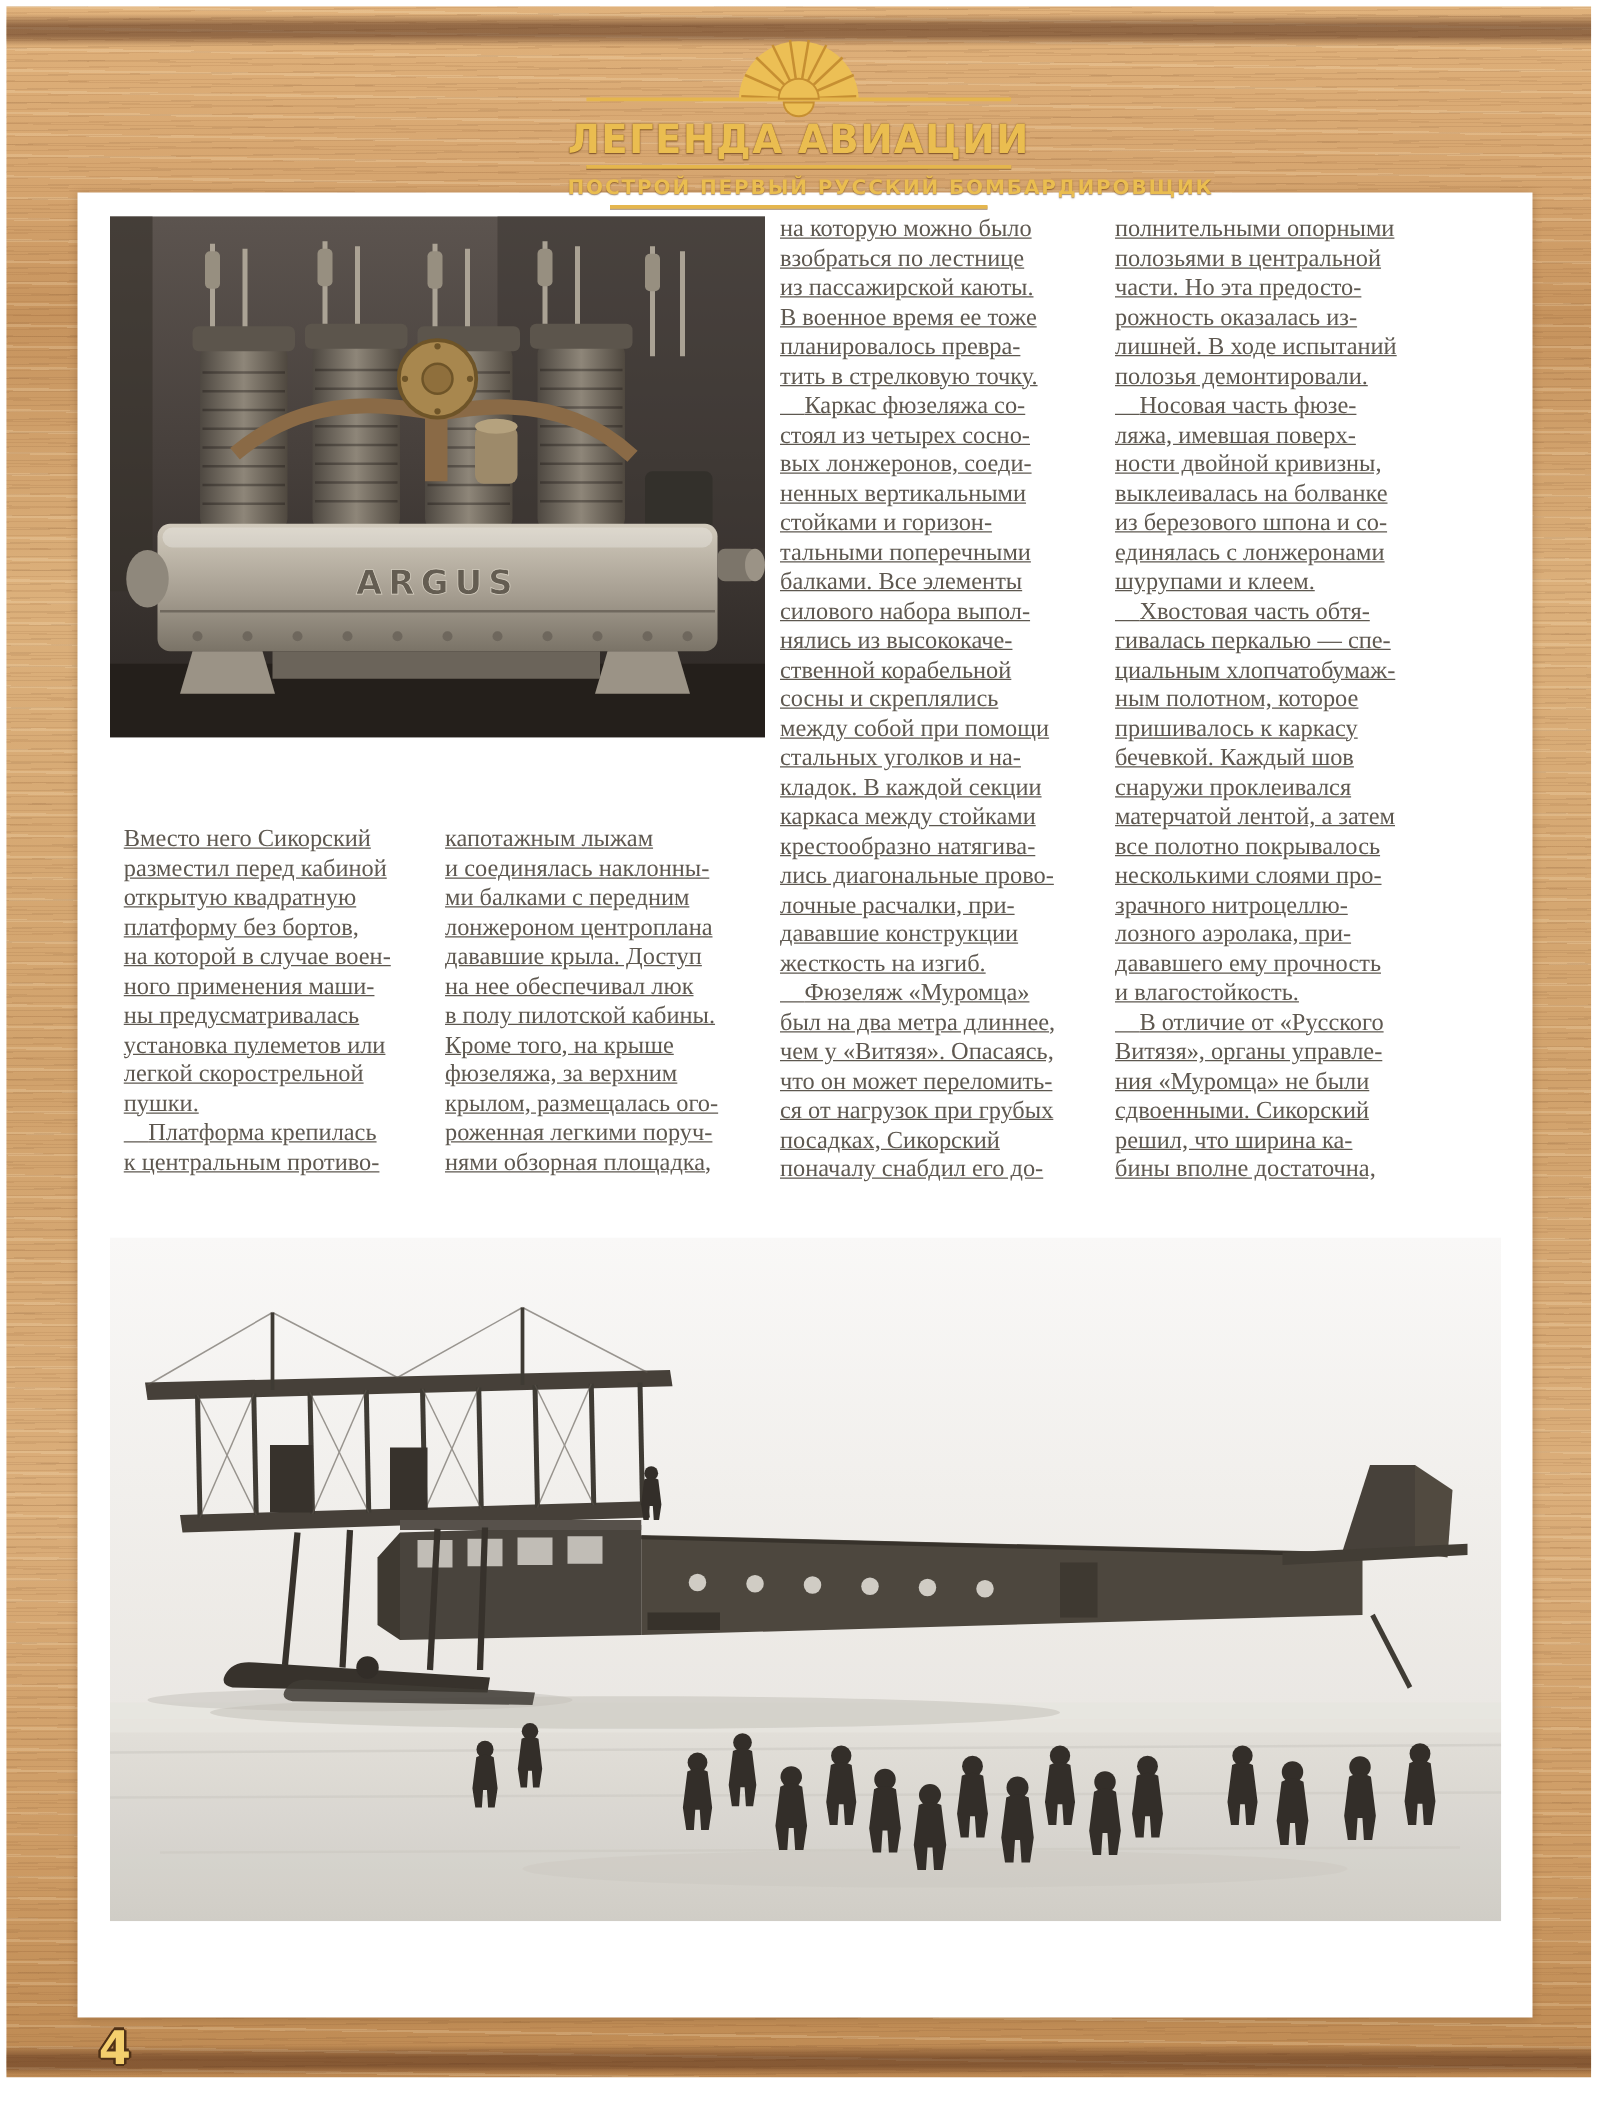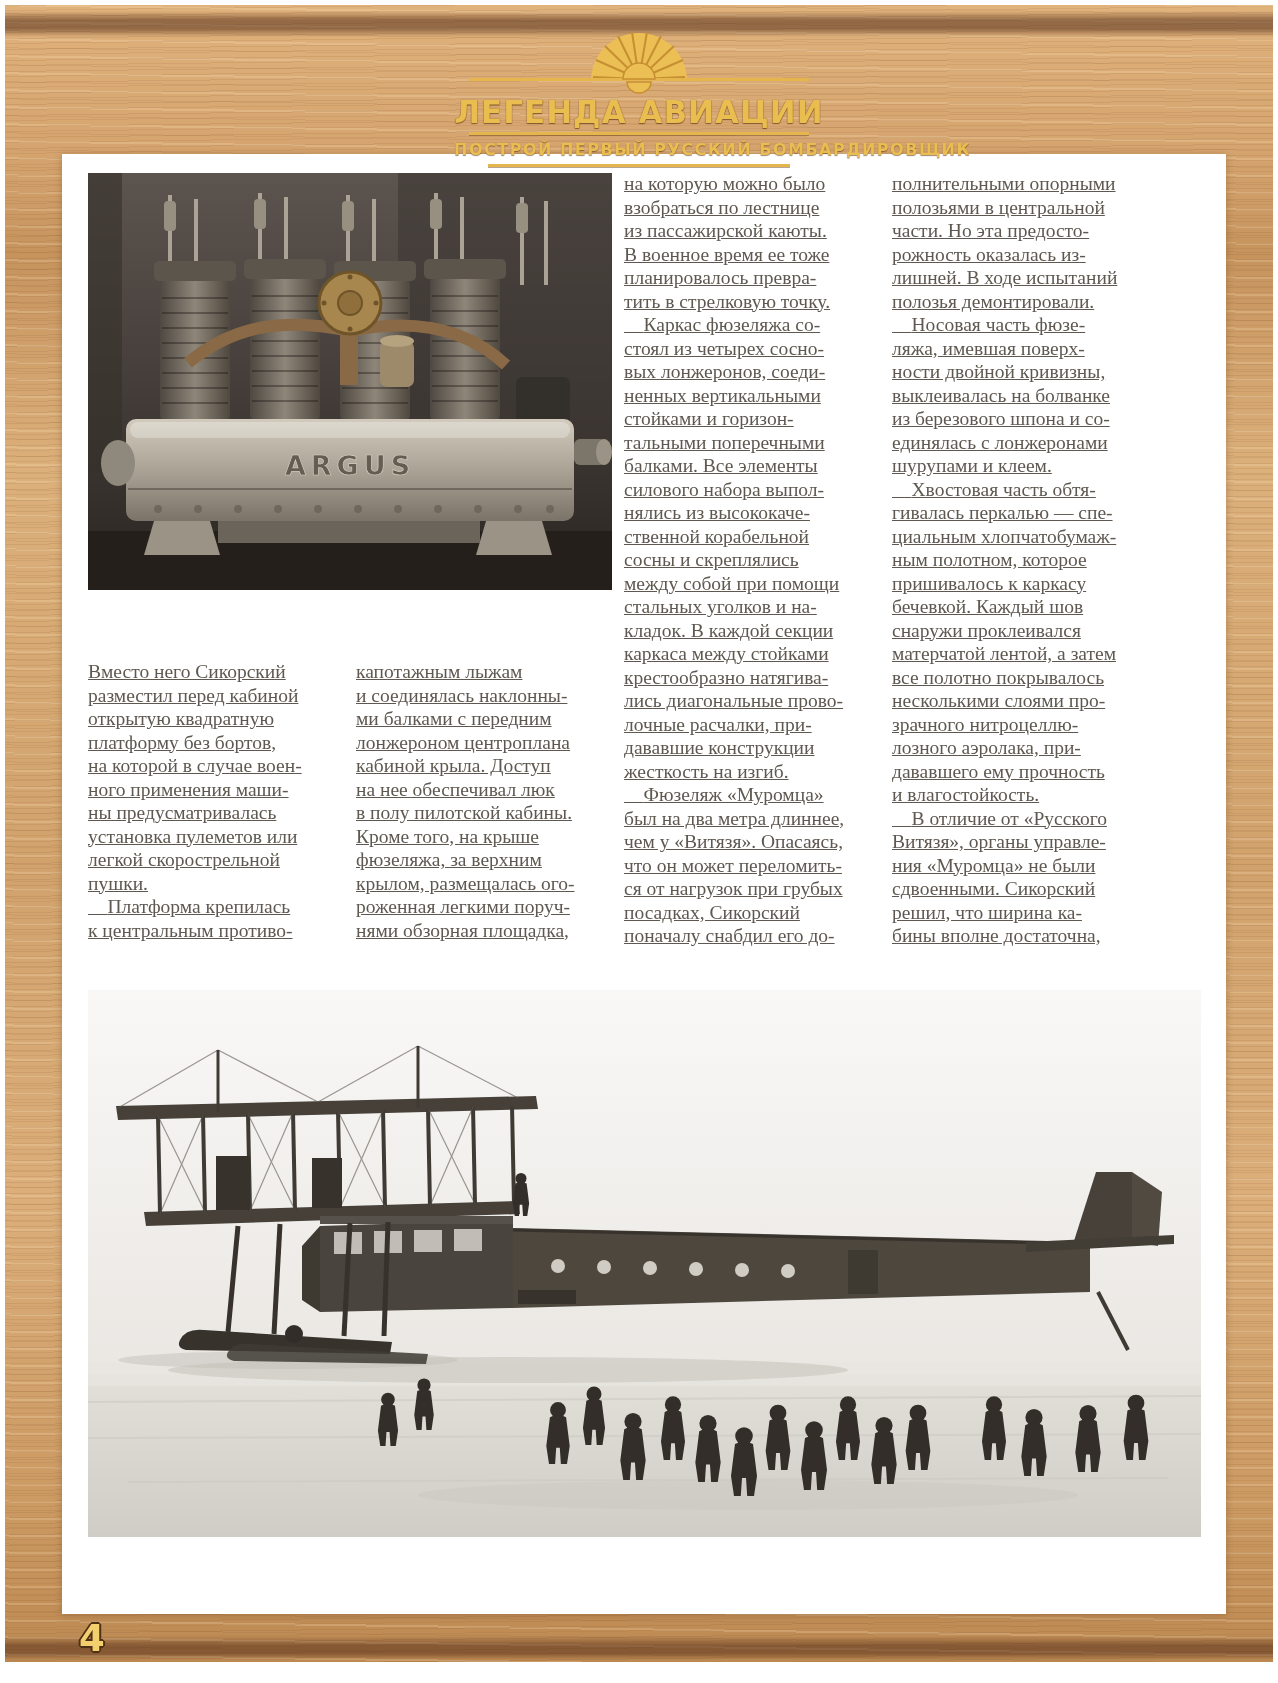--- a/index.html
+++ b/index.html
@@ -47,21 +47,21 @@
   }
   .caption-engine{position:absolute;left:26px;top:443px;width:524px;font-size:16.5px;line-height:20px;text-align:right;}
   .caption-aircraft{position:absolute;left:200px;top:1390px;width:960px;font-size:16px;line-height:19px;text-align:center;}
 
   .body-col{
     position:absolute;width:258px;
     font-family:"Liberation Serif", serif;font-size:19.5px;line-height:23.5px;color:#5e5850;
     white-space:pre-wrap;
     text-decoration:underline;
   }
-  .col1{left:26px;top:506px;}
+  .col1{left:37px;top:506px;}
   .col2{left:294px;top:506px;}
   .col3{left:562px;top:18px;}
   .col4{left:830px;top:18px;}
 
   .aircraft-figure{position:absolute;left:26px;top:836px;width:1113px;height:547px;}
   .aircraft-figure svg{display:block;}
 
   .page-num{
     position:absolute;left:74px;top:1612px;z-index:3;
     font-family:"DejaVu Sans", sans-serif;font-weight:800;font-size:37px;color:#f4cf6d;
@@ -216,21 +216,21 @@
 ны предусматривалась
 установка пулеметов или
 легкой скорострельной
 пушки.
     Платформа крепилась
 к центральным противо-</div>
     <div class="body-col col2">капотажным лыжам
 и соединялась наклонны-
 ми балками с передним
 лонжероном центроплана
-кабиной крыла. Доступ
+дававшие крыла. Доступ
 на нее обеспечивал люк
 в полу пилотской кабины.
 Кроме того, на крыше
 фюзеляжа, за верхним
 крылом, размещалась ого-
 роженная легкими поруч-
 нями обзорная площадка,</div>
     <div class="body-col col3">на которую можно было
 взобраться по лестнице
 из пассажирской каюты.

